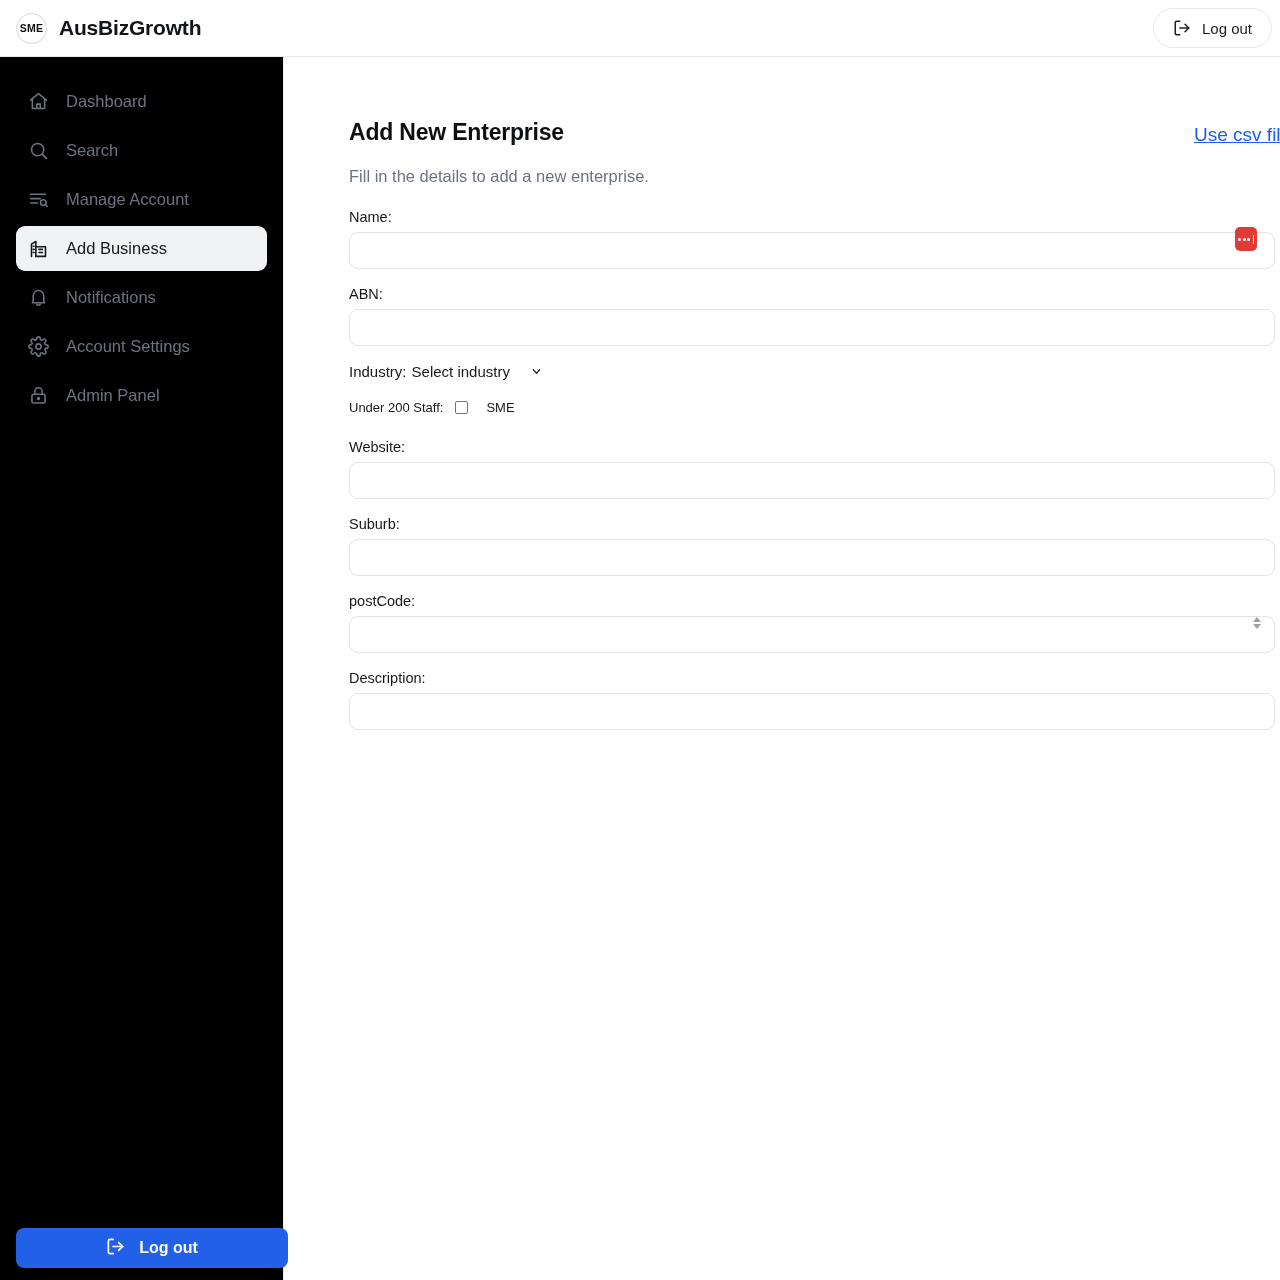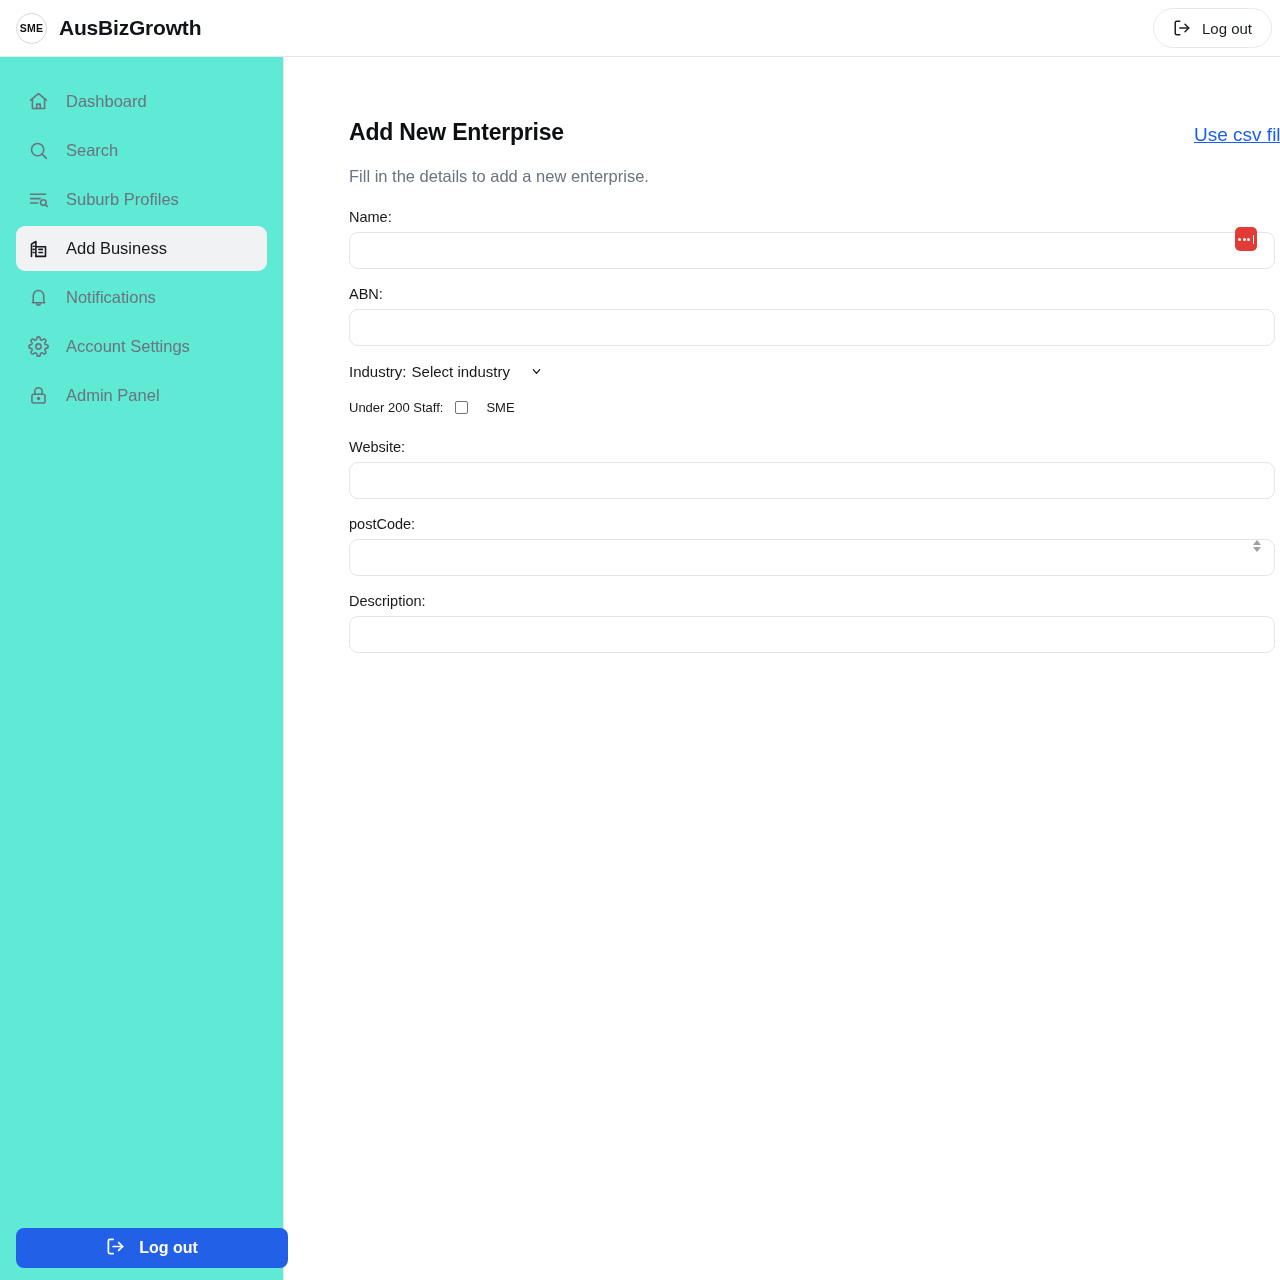--- a/index.html
+++ b/index.html
@@ -38,21 +38,21 @@
     background: #fff; color: #1b1f24;
     font-size: 15px; font-weight: 500; cursor: pointer;
     margin-right: -8px;
   }
   .logout-pill svg { display: block; }
 
   
   .sidebar {
     position: absolute; top: 57px; left: 0;
     width: 284px; height: 1223px;
-    background: #5eead4;
+    background: #000000;
     border-right: 1px solid #e7e8ea;
     padding: 22px 16px 0 16px;
   }
   .nav { display: flex; flex-direction: column; gap: 4px; }
   .nav-item {
     display: flex; align-items: center; gap: 17px;
     height: 45px; padding: 0 11px;
     border-radius: 9px; cursor: pointer;
     color: #6b7280; font-size: 16.5px; font-weight: 400;
   }
@@ -201,21 +201,21 @@
       <div class="nav-item">
         <span class="nav-icon">
           <svg width="21" height="21" viewBox="0 0 24 24" fill="none" stroke="#6b7280" stroke-width="1.8" stroke-linecap="round">
             <line x1="3" y1="6" x2="20" y2="6"></line>
               <line x1="3" y1="11" x2="14" y2="11"></line>
               <line x1="3" y1="16" x2="11" y2="16"></line>
             <circle cx="17.5" cy="15.5" r="3.2"></circle>
               <line x1="19.9" y1="17.9" x2="22" y2="20"></line>
           </svg>
         </span>
-        <span>Suburb Profiles</span>
+        <span>Manage Account</span>
       </div>
 
       <div class="nav-item active">
         <span class="nav-icon">
           <svg width="21" height="21" viewBox="0 0 24 24" fill="none" stroke="#15181c" stroke-width="1.8" stroke-linecap="round" stroke-linejoin="round">
             <path d="M4 21V7l5-3v17"></path>
               <path d="M9 21h11V10H9"></path>
             <line x1="12.5" y1="13" x2="16.5" y2="13"></line>
               <line x1="12.5" y1="16.5" x2="16.5" y2="16.5"></line>
             <line x1="6" y1="9.5" x2="7" y2="9.5"></line>
@@ -322,20 +322,24 @@
         <span class="cbx-text">SME</span>
       </div>
 
       
       <div class="field-block">
         <label class="field-label">Website:</label>
         <input class="text-input" type="text" value="" style="">
       </div>
 
       
+      <div class="field-block">
+        <label class="field-label">Suburb:</label>
+        <input class="text-input" type="text" value="" style="">
+      </div>
 
       
       <div class="field-block">
         <label class="field-label">postCode:</label>
         <input class="text-input" type="text" value="" style="">
         <span class="spinner">
           <span class="up"></span>
             <span class="down"></span>
         </span>
       </div>

